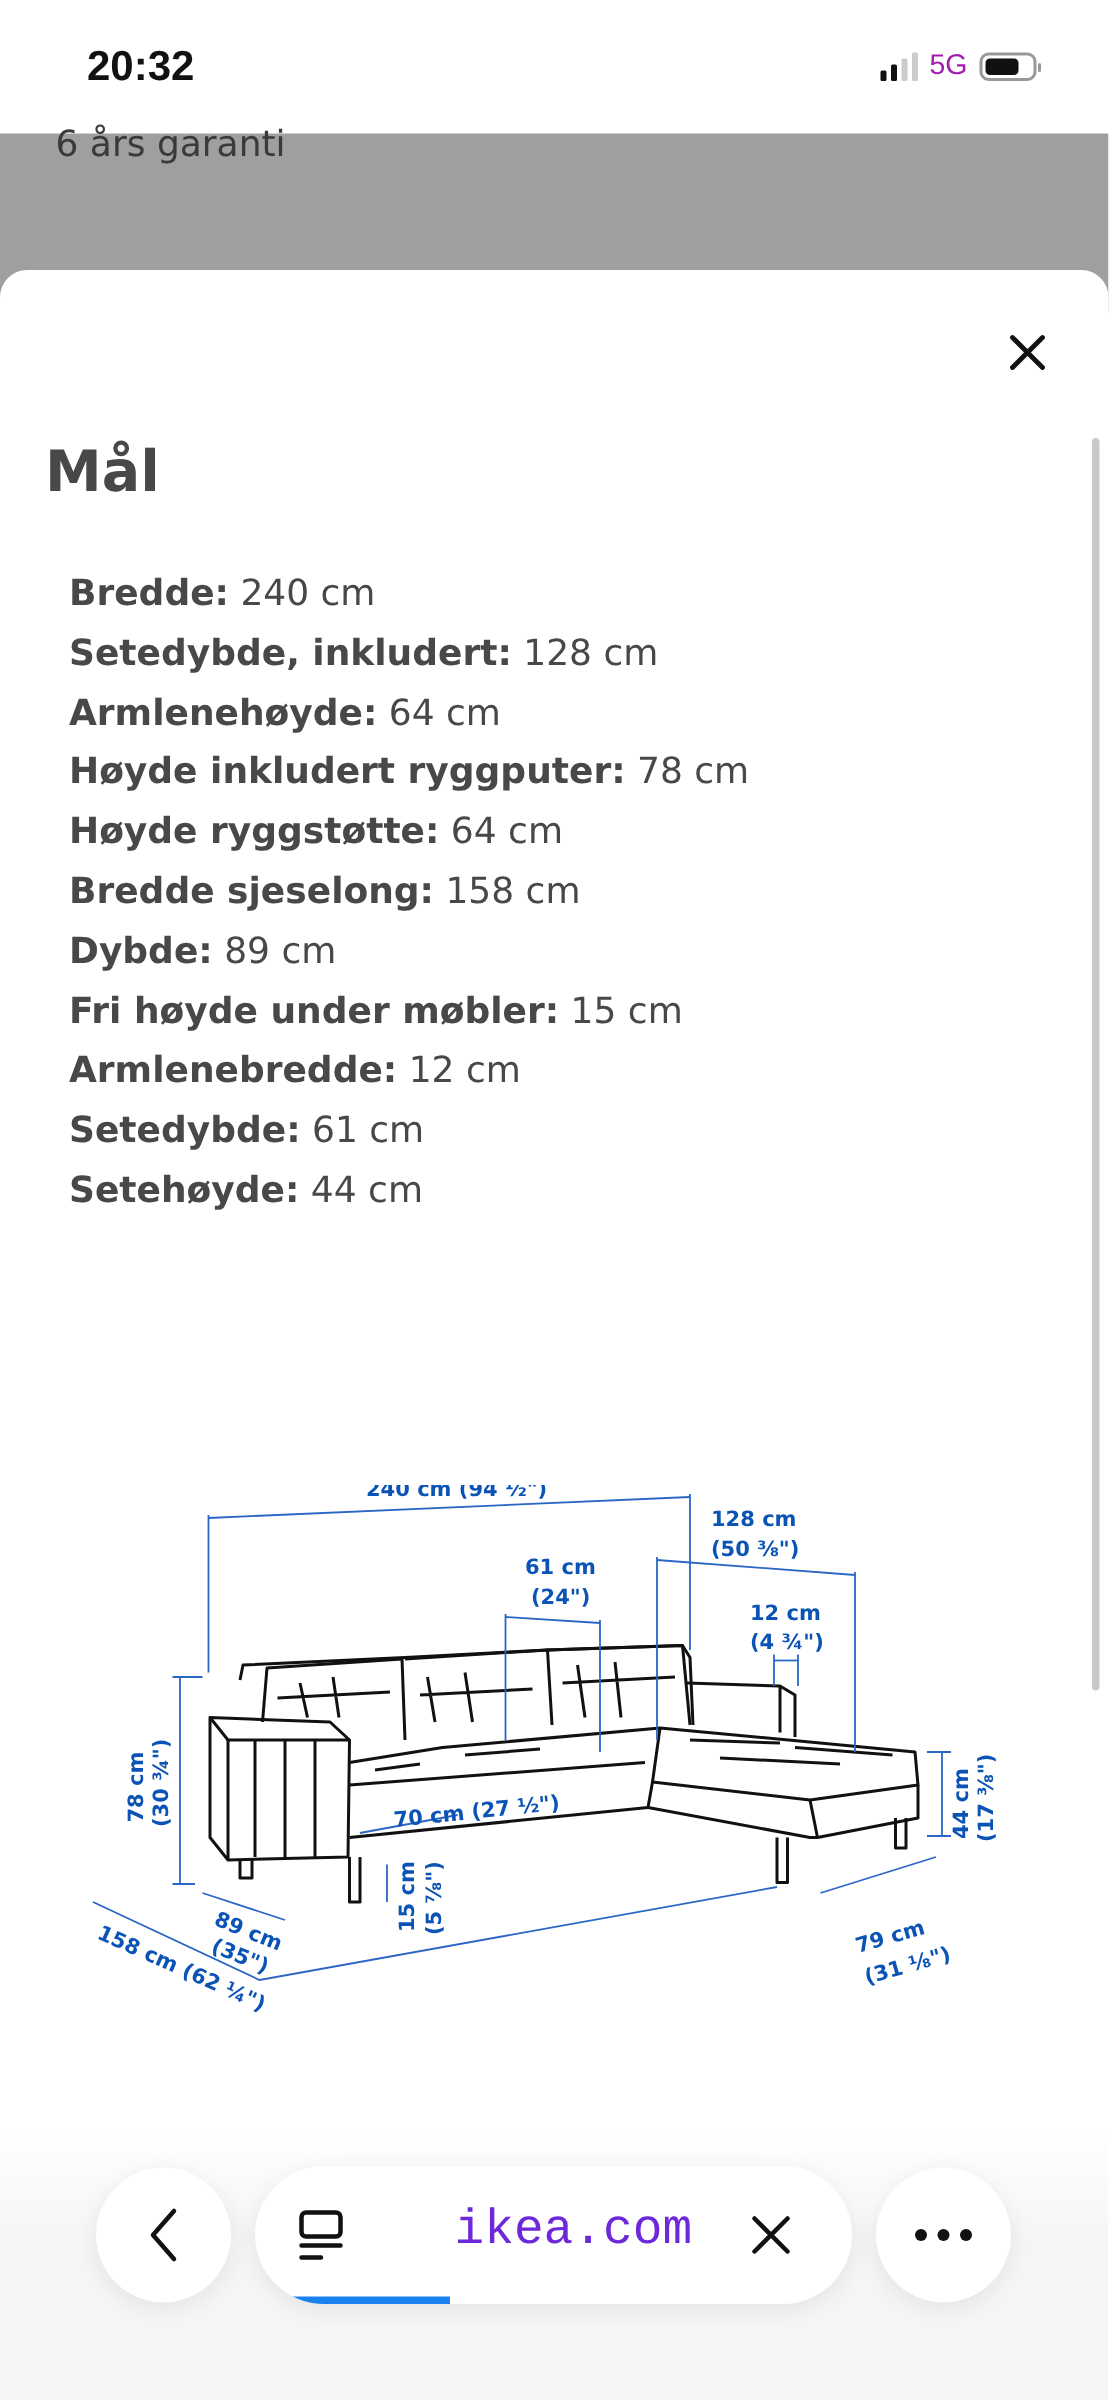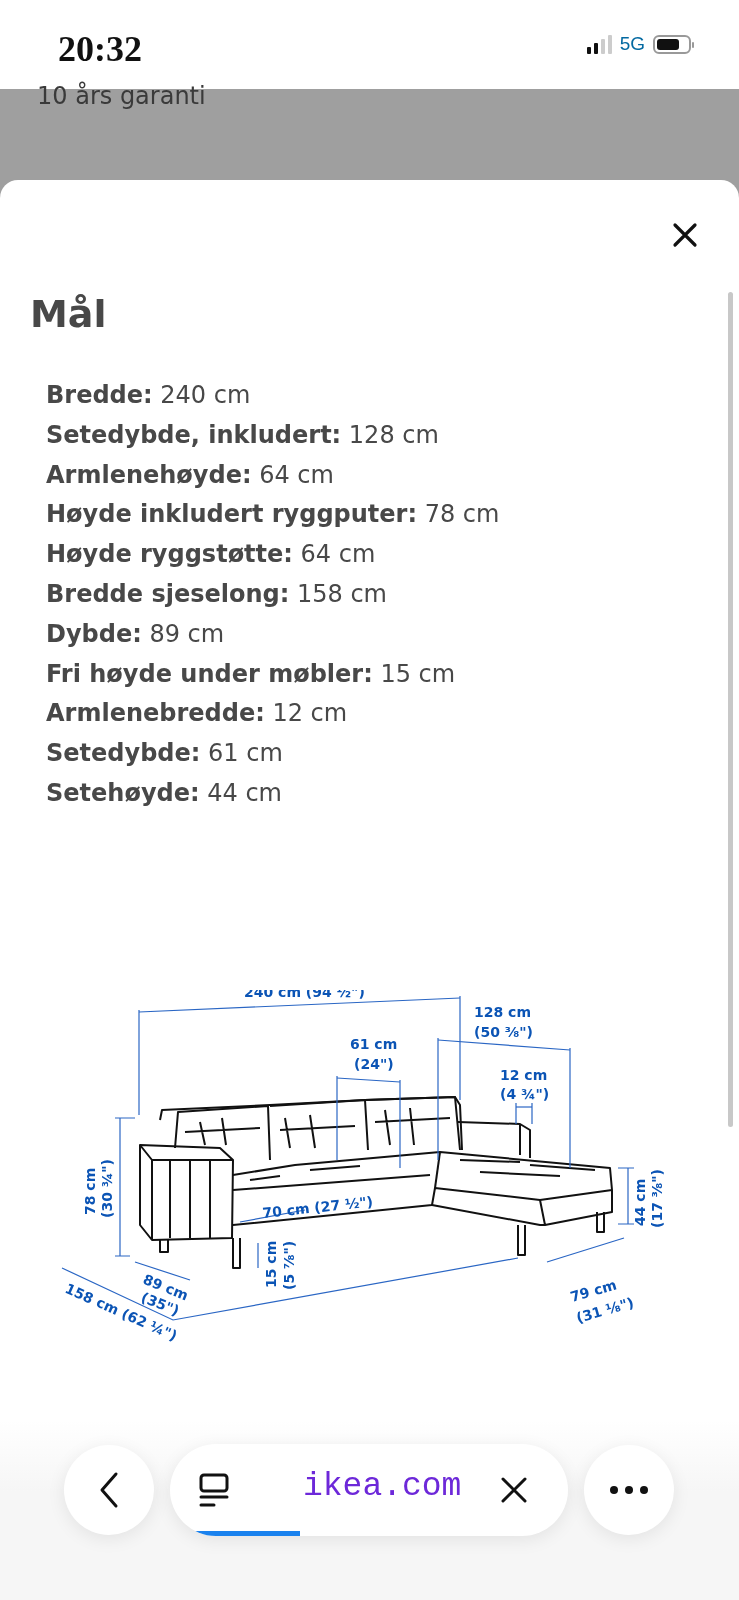--- a/index.html
+++ b/index.html
@@ -1,22 +1,22 @@
 <!DOCTYPE html>
 <html><head>
 <meta charset="utf-8">
 <style>
   html, body { margin:0; padding:0; }
   body { width:739px; height:1600px; position:relative; overflow:hidden; background:#fff; font-family:"DejaVu Sans", sans-serif; color:#484848; }
   .status-bar { position:absolute; left:0; top:0; width:739px; height:89px; background:#fff; }
-  .status-time { position:absolute; left:58px; top:28px; font-family:Liberation Serif, serif; font-weight:bold; font-size:36px; color:#111; }
+  .status-time { position:absolute; left:58px; top:28px; font-family:Liberation Sans, sans-serif; font-weight:bold; font-size:28px; color:#111; }
   .status-right { position:absolute; right:48px; top:33px; display:flex; align-items:center; gap:8px; }
   .signal { display:flex; align-items:flex-end; gap:3px; height:20px; }
   .signal span { display:block; width:4px; border-radius:1px; background:#111; }
-  .net { font-family:"Liberation Sans", sans-serif; font-size:19px; color:#0369a1; }
+  .net { font-family:"Liberation Sans", sans-serif; font-size:19px; color:#a21caf; }
   .battery { width:38px; height:19px; border:2px solid #999; border-radius:6px; position:relative; box-sizing:border-box; padding:2px; }
   .battery .fill { width:22px; height:100%; background:#111; border-radius:3px; }
   .battery::after { content:""; position:absolute; right:-5px; top:5px; width:2px; height:6px; background:#999; border-radius:1px; }
 
   .dim-bg { position:absolute; left:0; top:89px; width:739px; height:120px; background:#9f9f9f; }
   .dim-text { position:absolute; left:37px; top:82px; font-size:24px; color:#3a3a3a; font-family:"DejaVu Sans", sans-serif; }
 
   .sheet { position:absolute; left:0; top:180px; width:739px; height:1420px; background:#fff; border-radius:18px 18px 0 0; }
   .close-btn { position:absolute; left:666px; top:216px; width:38px; height:38px; cursor:pointer; }
   .scrollbar { position:absolute; left:728px; top:292px; width:5px; height:835px; background:#c8c8c8; border-radius:3px; }
@@ -48,21 +48,21 @@
       <span style="height:19px;background:#ccc"></span>
     </div>
     <span class="net">5G</span>
     <div class="battery">
         <div class="fill"></div>
       </div>
   </div>
 </div>
 
 <div class="dim-bg"></div>
-<div class="dim-text">10 års garanti</div>
+<div class="dim-text">6 års garanti</div>
 
 <div class="sheet"></div>
 
 <div class="close-btn">
   <svg width="38" height="38" viewBox="0 0 38 38">
     <path d="M9 9 L29 29 M29 9 L9 29" stroke="#111" stroke-width="3.2" stroke-linecap="round"></path>
   </svg>
 </div>
 <div class="scrollbar"></div>
 

